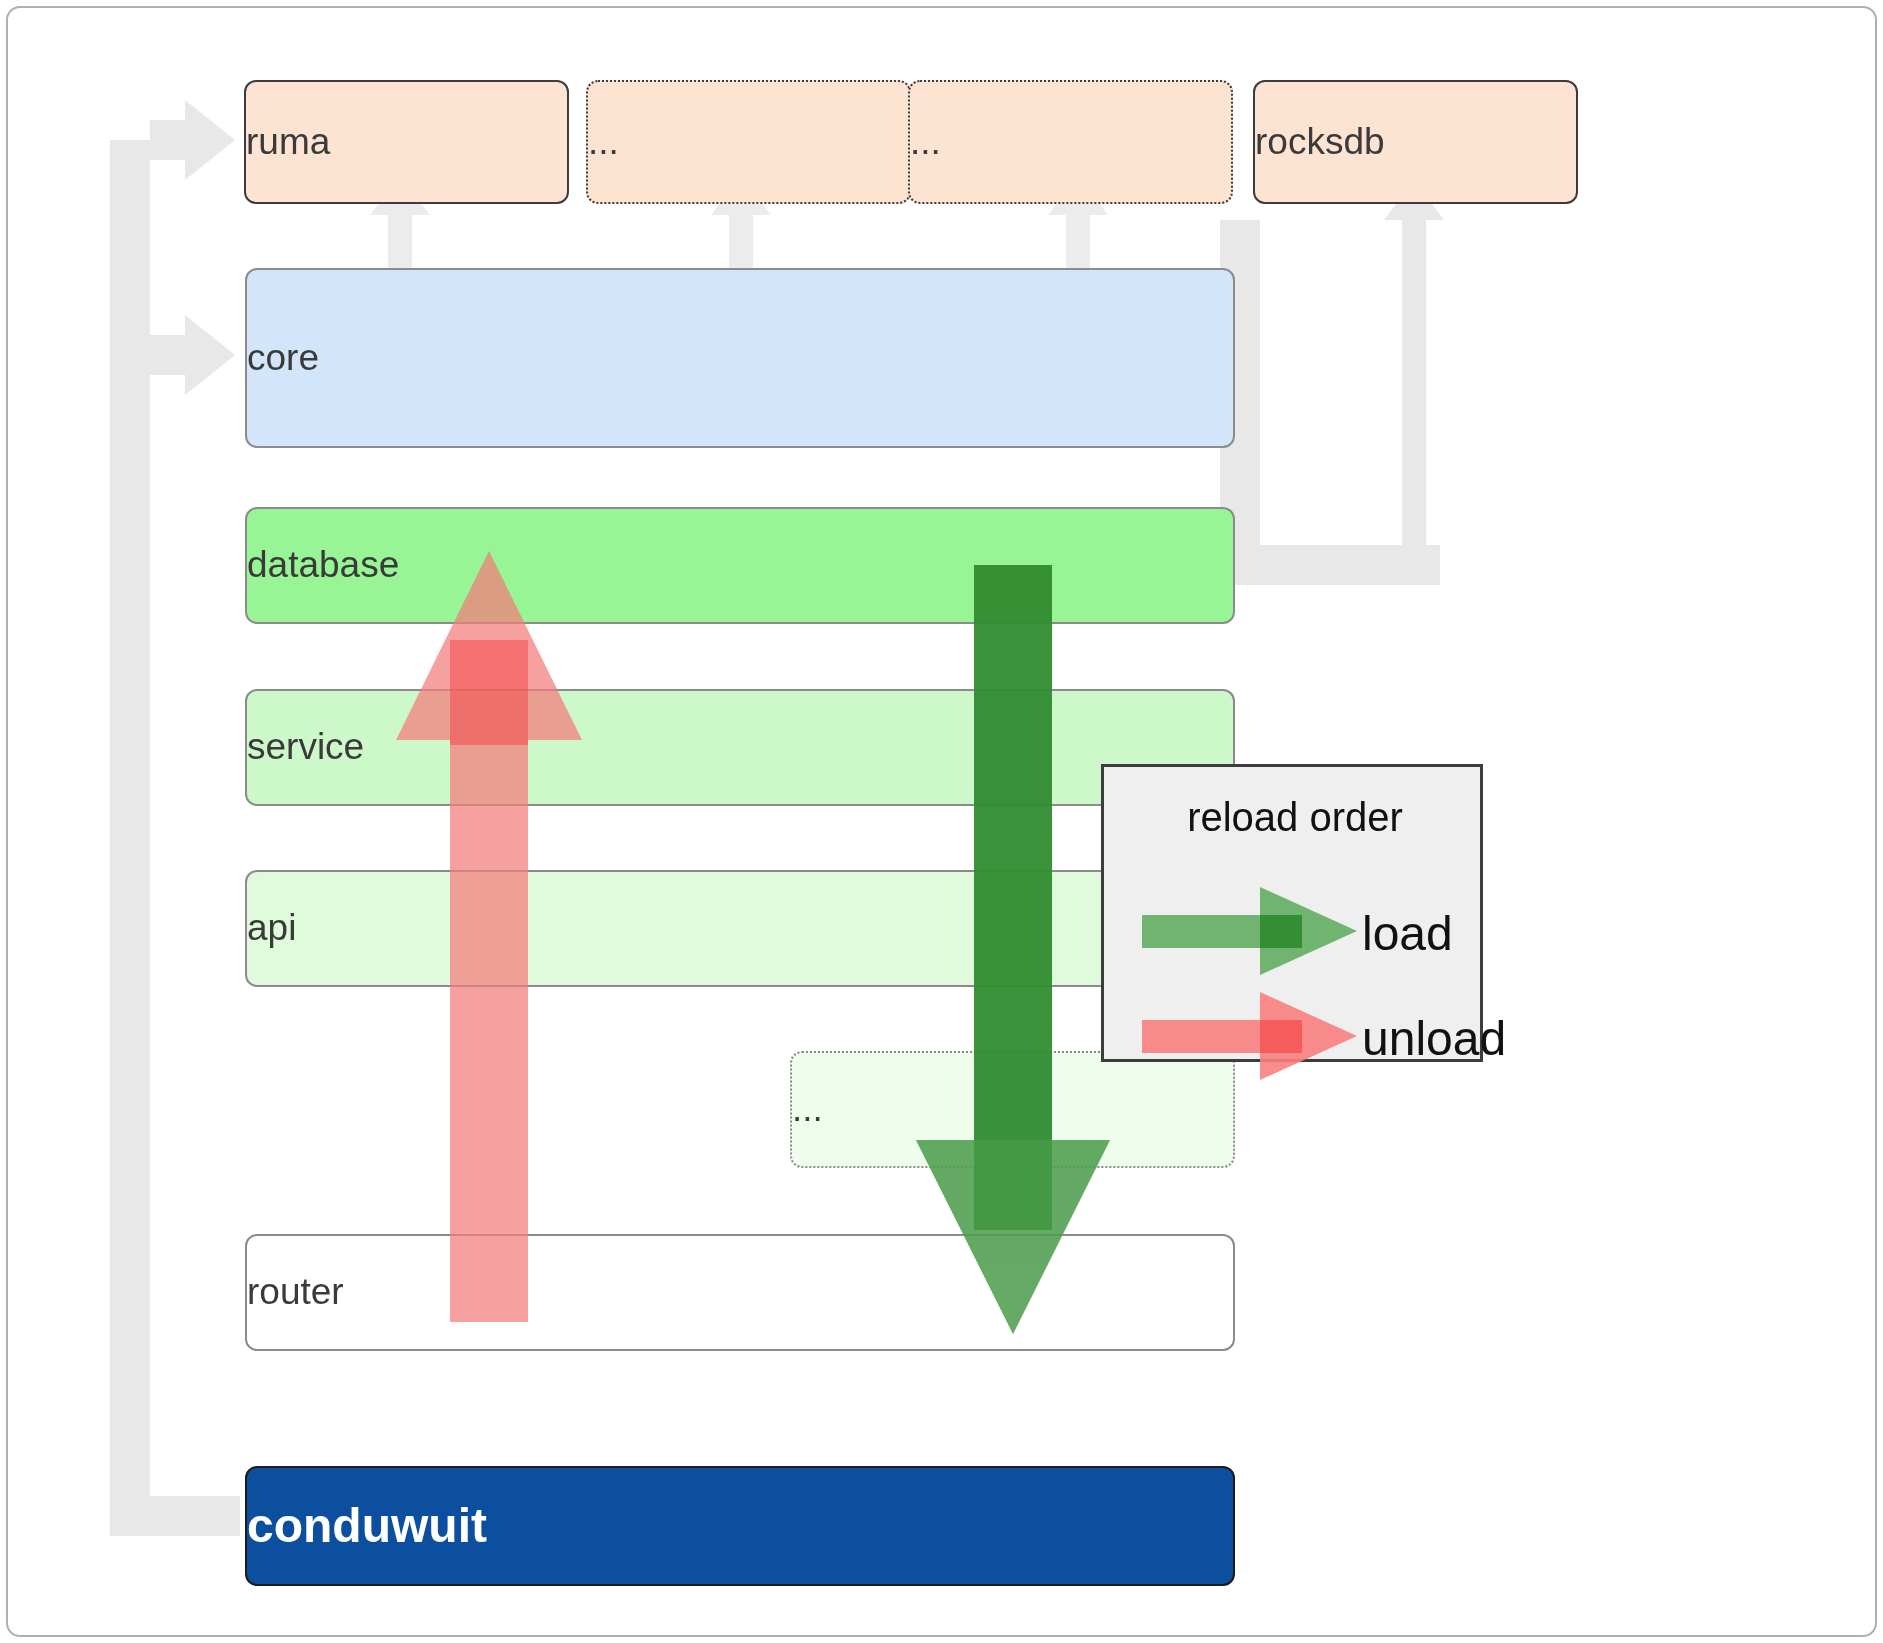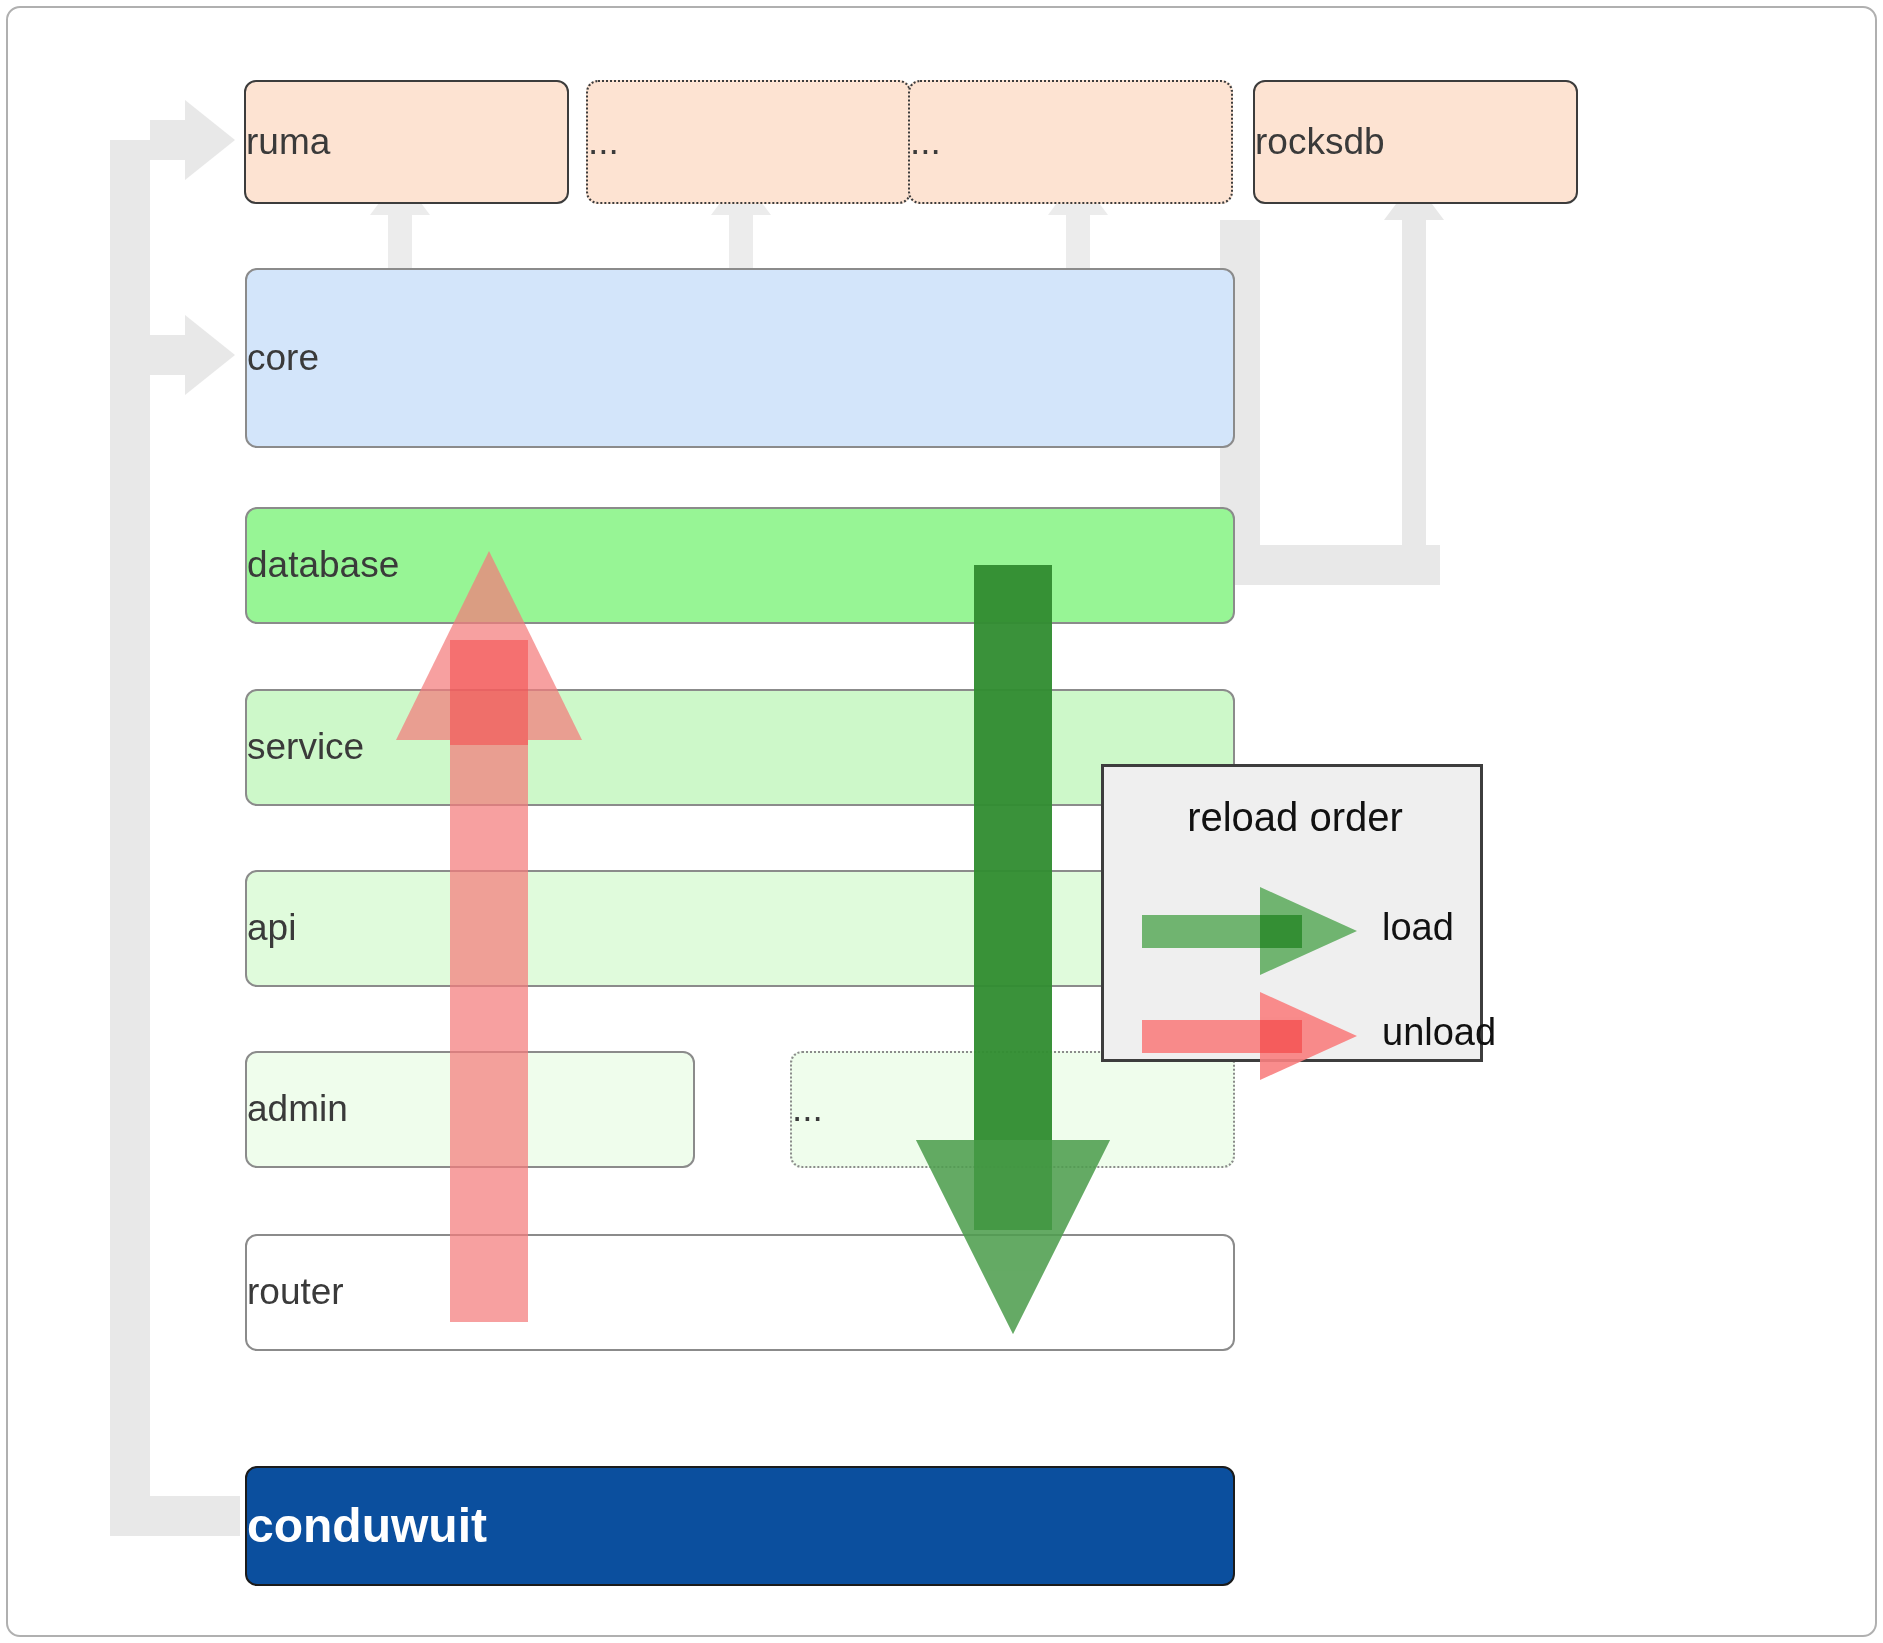--- a/index.html
+++ b/index.html
@@ -17,21 +17,21 @@
   .db-node{background:#97f595;border:2px solid #8b8b8b;font-size:37px;}
   .svc-node{background:#cdf8c9;border:2px solid #8b8b8b;font-size:37px;}
   .api-node{background:#e0fbdc;border:2px solid #8b8b8b;font-size:37px;}
   .admin-node{background:#effdec;border:2px solid #8b8b8b;font-size:37px;}
   .dots-node{background:#effdec;border:2px dotted #8b8b8b;font-size:37px;}
   .router-node{background:#ffffff;border:2px solid #8b8b8b;font-size:37px;}
   .brand-node{background:#0b4f9e;border:2.5px solid #1b1b1b;font-size:48px;color:#ffffff;font-weight:bold;}
   .legend-box{position:absolute;left:1101px;top:764px;width:382px;height:298px;
               background:#efefef;border:3px solid #3d3d3d;box-sizing:border-box;}
   .legend-title{position:absolute;left:0;top:28px;width:382px;text-align:center;font-size:40px;color:#111;}
-  .legend-label{position:absolute;font-size:38px;color:#111;margin-left:20px;}
+  .legend-label{position:absolute;font-size:48px;color:#111;}
   .zz{position:absolute;}
 </style>
 </head>
 <body>
 
 <div id="stage">
   <div id="frame"></div>
 
   <svg class="svglayer" viewBox="0 0 1883 1643">
 
@@ -88,23 +88,20 @@
   </div>
 
   <div class="node svc-node" style="left:245px;top:689px;width:990px;height:117px;">
     <span>service</span>
   </div>
 
   <div class="node api-node" style="left:245px;top:870px;width:990px;height:117px;">
     <span>api</span>
   </div>
 
-  <div class="node admin-node" style="left:245px;top:1051px;width:450px;height:117px;">
-    <span>admin</span>
-  </div>
 
   <div class="node dots-node" style="left:790px;top:1051px;width:445px;height:117px;">
     <span>...</span>
   </div>
 
   <div class="node router-node" style="left:245px;top:1234px;width:990px;height:117px;">
     <span>router</span>
   </div>
 
   <div class="node brand-node" style="left:245px;top:1466px;width:990px;height:120px;">

